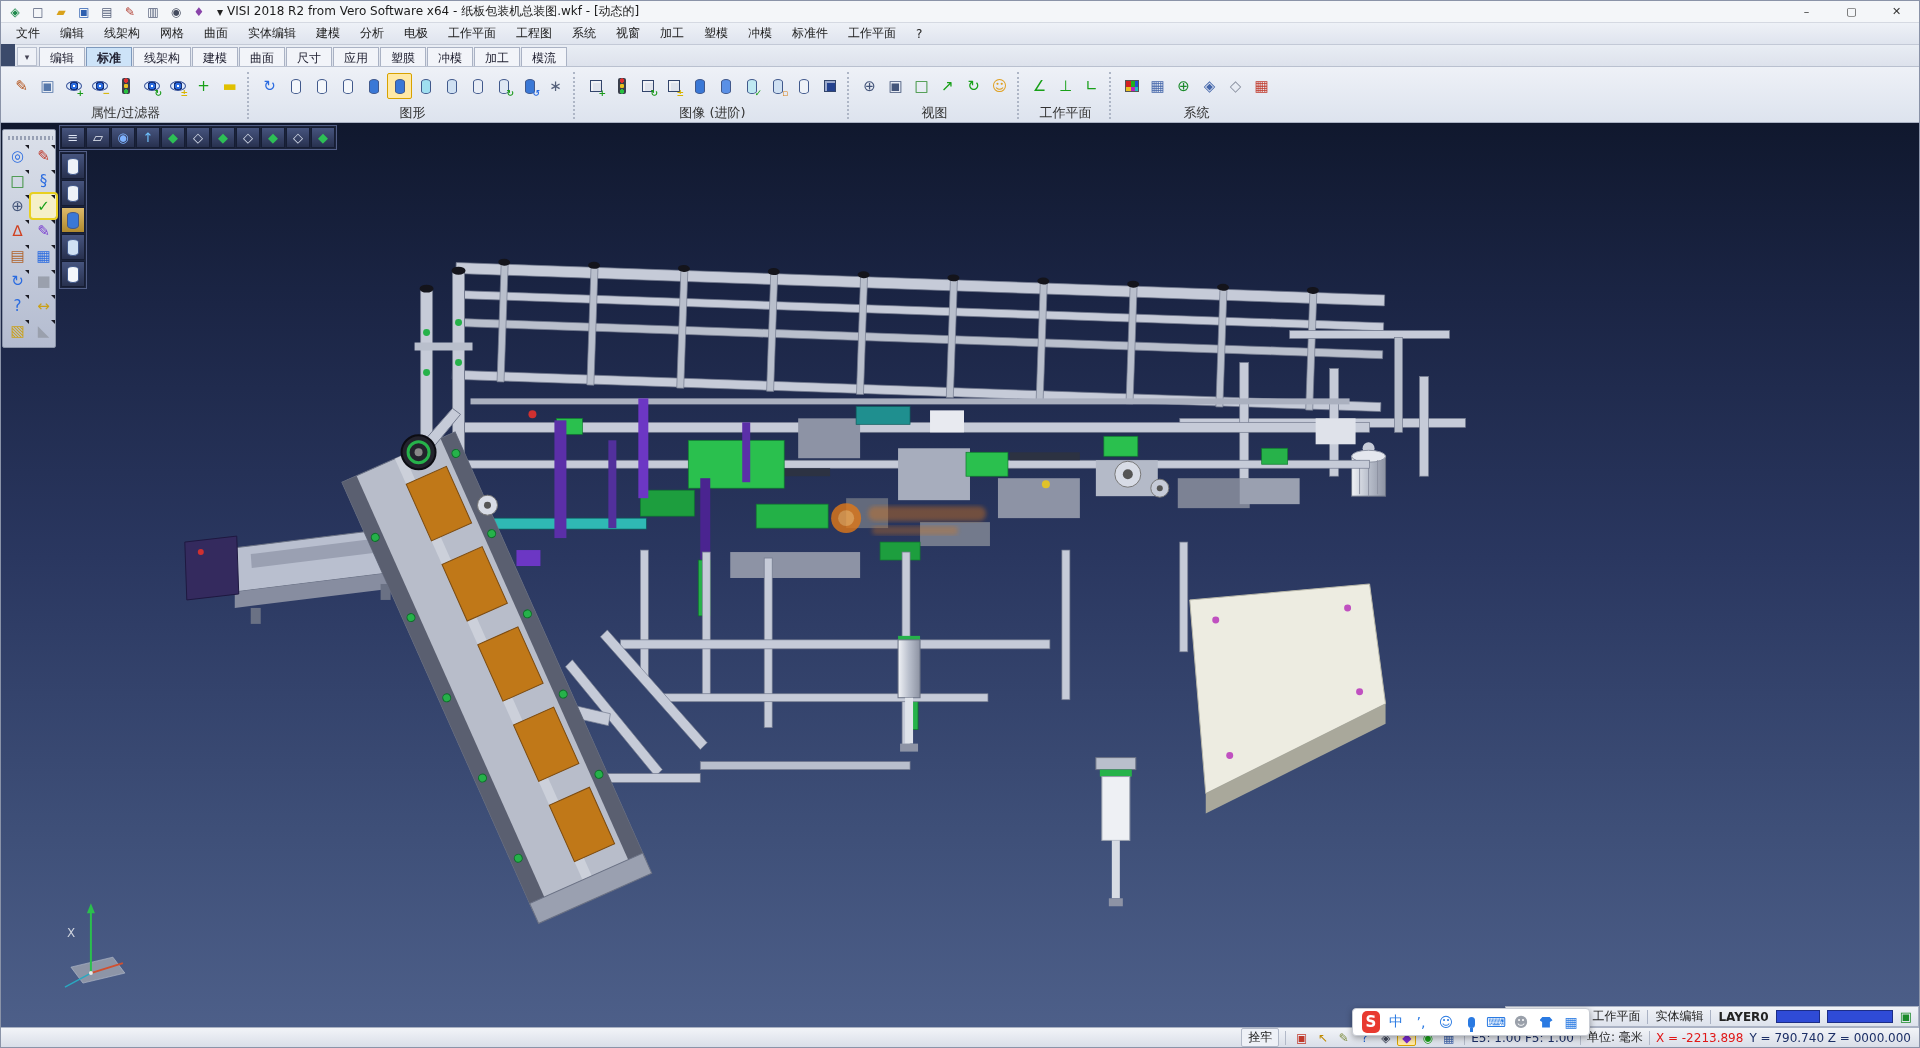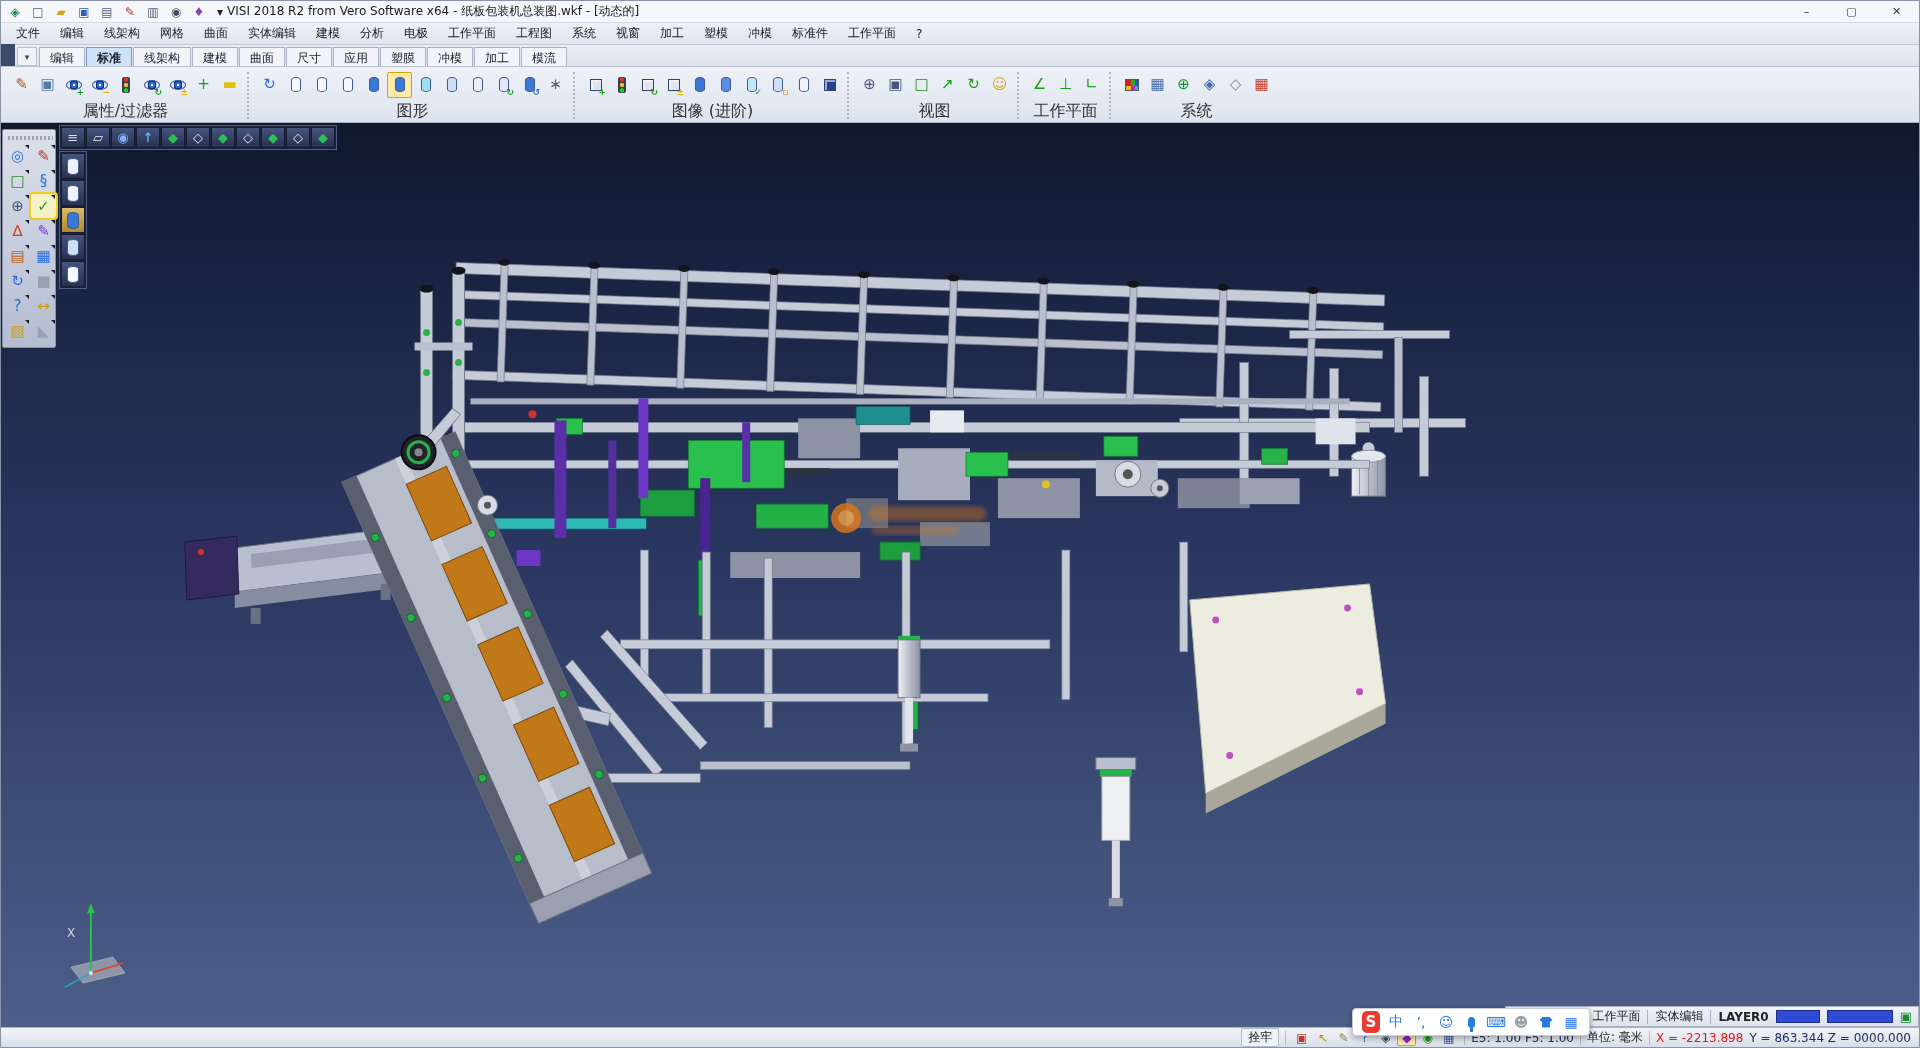--- a/index.html
+++ b/index.html
@@ -23,21 +23,21 @@
   .tabrow { height:22px; background:linear-gradient(#e9edf4,#dde2ec); display:flex; align-items:flex-end; border-bottom:1px solid #b9c0cf; }
   .tab-corner { width:14px; height:22px; background:#3b4a6b; }
   .tab-caret { width:20px; height:19px; display:flex; align-items:center; justify-content:center; font-size:9px; color:#445; border:1px solid #b9c0cf; background:#eef1f7; margin:0 2px; }
   .tab { padding:2px 10px 3px; height:19px; background:#f2f4f9; border:1px solid #aab2c4; border-bottom:none; margin-right:1px; color:#223; }
   .tab.active { background:#cde3f8; border-color:#7e99bd; font-weight:bold; }
 
   
   .toolbar { height:56px; background:linear-gradient(#eef1f7,#dde3ee); display:flex; align-items:stretch; padding:2px 4px 0; border-bottom:1px solid #aab2c4; }
   .tb-group { display:flex; flex-direction:column; padding:0 4px; }
   .tb-icons { display:flex; align-items:center; gap:1px; height:36px; }
-  .tb-label { text-align:center; font-size:16px; color:#333; padding-top:1px; }
+  .tb-label { text-align:center; font-size:13px; color:#333; padding-top:1px; }
   .tb-sep { width:5px; margin:3px 1px; border-left:2px dotted #aeb6c6; }
   .tbtn { position:relative; width:25px; height:26px; display:flex; align-items:center; justify-content:center; border-radius:2px; border:1px solid transparent; }
   .tbtn.sel { background:#ffe9a6; border-color:#d8a200; }
   .tbtn .g { font-size:15px; line-height:1; }
   .badge { position:absolute; right:1px; bottom:0; font-size:9px; font-weight:bold; line-height:1; }
   .cyl { display:inline-block; width:10px; height:15px; border:1px solid #41598c; border-radius:50%/20%; }
   .cube { display:inline-block; width:12px; height:12px; border:1px solid #33456b; box-shadow:inset 2px 2px 0 rgba(255,255,255,.55); }
   .eye { display:inline-block; width:16px; height:10px; border:1px solid #38539a; border-radius:50%;
          background:radial-gradient(circle at 50% 50%, #fff 0 1.5px, #2a6be0 1.5px 3.5px, #13307a 3.5px 4.5px, #dce8fa 4.5px); }
   .traffic { display:inline-block; width:8px; height:16px; border-radius:2px; background:
@@ -738,21 +738,21 @@
         <span class="sbtn2">
           <span class="g" style="color: rgb(68, 102, 170);">▦</span>
         </span>
       </span>
     <span class="sb-sep"></span>
     <span class="scales">E5: 1.00 F5: 1.00</span>
     <span class="sb-sep"></span>
     <span>单位: 毫米</span>
     <span class="sb-sep"></span>
     <span class="coord-x">X = -2213.898</span>
-    <span class="coord-yz">Y = 863.344 Z = 0000.000</span>
+    <span class="coord-yz">Y = 790.740 Z = 0000.000</span>
   </div>
 
   <div class="ime" id="ime-host">
       <span class="ibtn">
         <span class="slogo" style="background: rgb(232, 58, 48); color: rgb(255, 255, 255);">S</span>
       </span>
       <span class="ibtn">
         <span class="g" style="color: rgb(42, 122, 226);">中</span>
       </span>
       <span class="ibtn">

